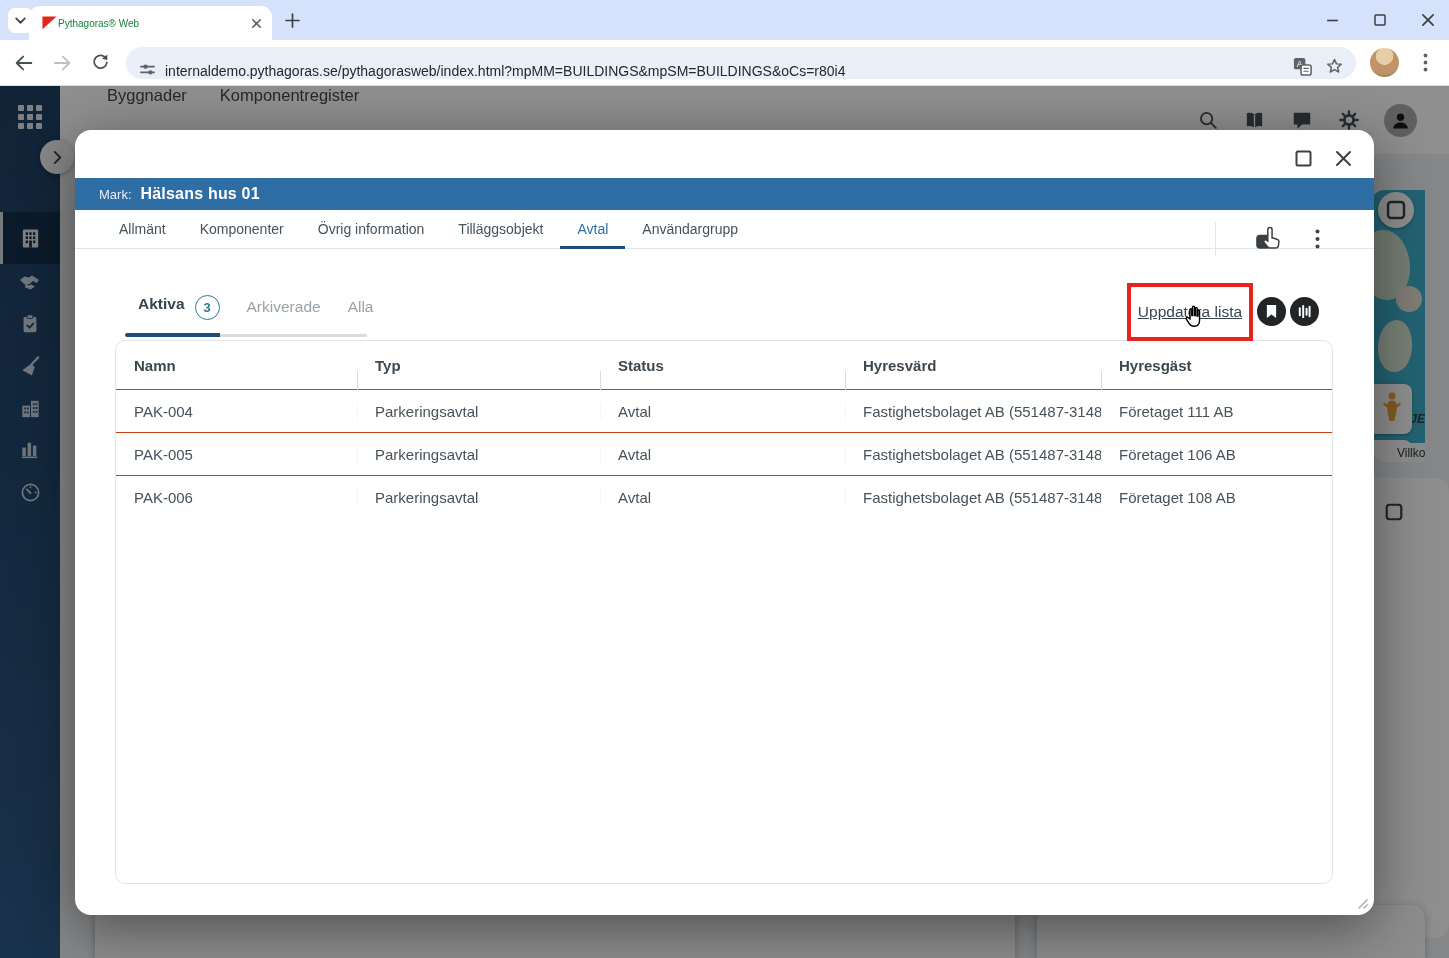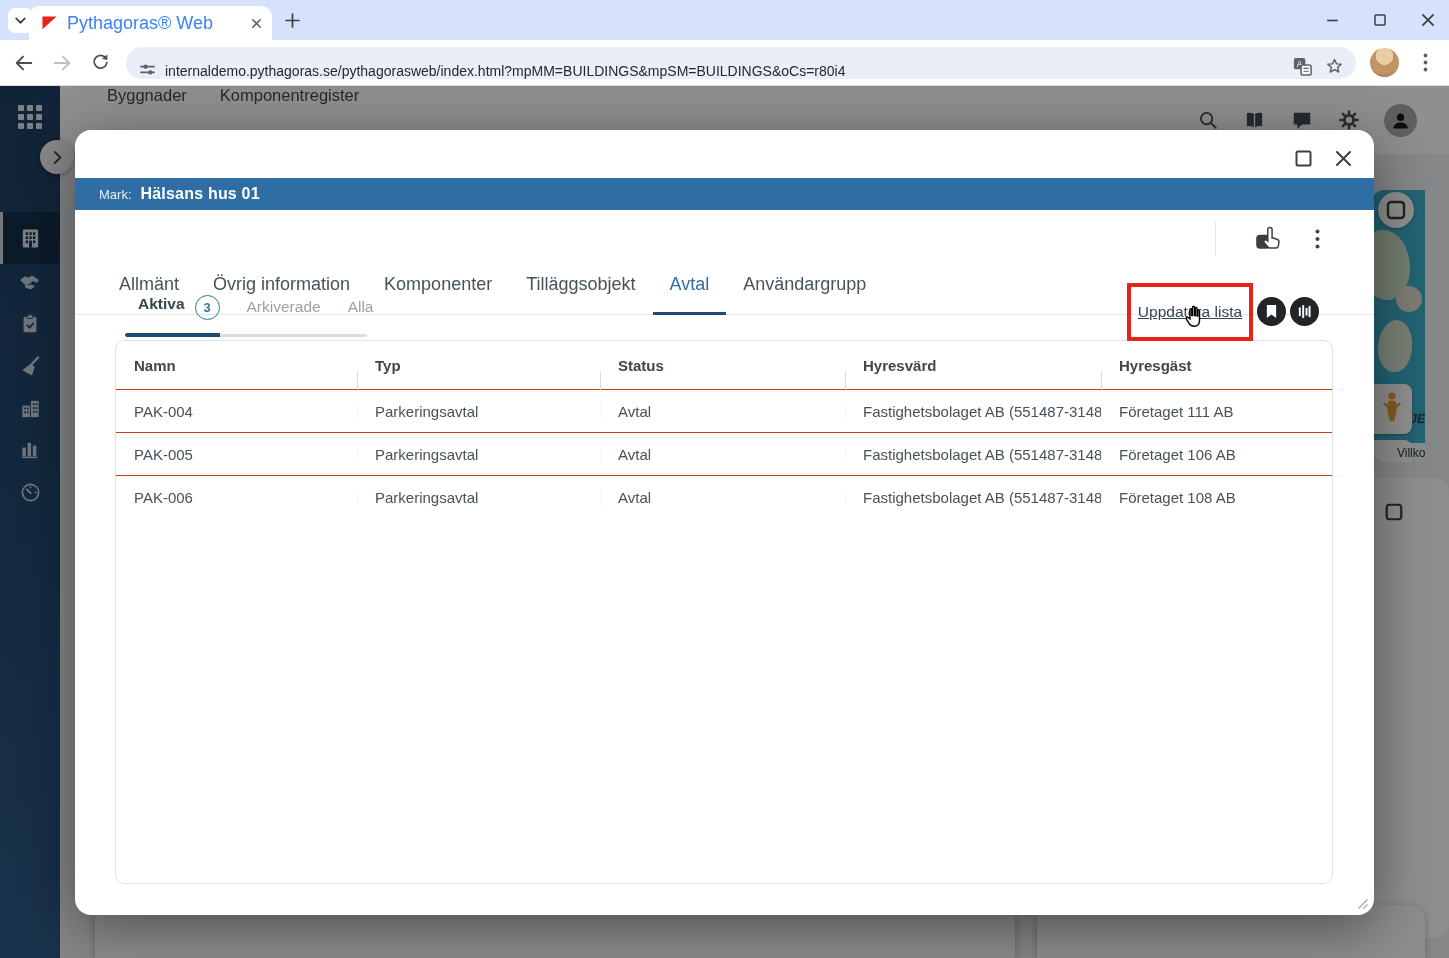--- a/index.html
+++ b/index.html
@@ -6,21 +6,21 @@
   .screen{position:relative;width:1449px;height:958px;background:#eef1f4;overflow:hidden;
           font-family:"Liberation Sans",sans-serif;-webkit-font-smoothing:antialiased;}
   svg{display:block}
 
   
   .tabstrip{position:absolute;left:0;top:0;width:100%;height:40px;background:#d6e2fb;z-index:20;}
   .tablist-btn{position:absolute;left:8px;top:8px;width:25px;height:25px;border-radius:7px;background:#fff;
                display:flex;align-items:center;justify-content:center;}
   .browser-tab{position:absolute;left:29px;top:6px;width:243px;height:34px;background:#fff;
                border-radius:11px 11px 0 0;display:flex;align-items:center;padding:0 8px 0 12px;box-sizing:border-box;}
-  .tab-title{font-size:18px;color:#3b82f6;margin-left:9px;flex:1;white-space:nowrap;overflow:hidden;}
+  .tab-title{font-size:10px;color:#15803d;flex:1;white-space:nowrap;overflow:hidden;}
   .newtab-btn{position:absolute;left:282px;top:10px;width:20px;height:20px;display:flex;align-items:center;justify-content:center;}
   .win-controls{position:absolute;right:12px;top:0;height:40px;display:flex;gap:30px;align-items:center;}
   .win-controls>div{display:flex;align-items:center;justify-content:center;width:18px;height:18px;}
 
   .toolbar{position:absolute;left:0;top:40px;width:100%;height:46px;background:#fff;z-index:20;
            border-bottom:1px solid #dadce0;box-sizing:border-box;display:flex;align-items:center;padding:0 12px;gap:14px;}
   .nav-btn{width:24px;height:24px;display:flex;align-items:center;justify-content:center;flex:0 0 auto;}
   .omnibox{flex:1;height:32px;background:#e9eef9;border-radius:16px;display:flex;align-items:flex-end;
            padding:0 10px 0 12px;gap:8px;min-width:0;}
   .url-text{font-size:14px;color:#24292e;white-space:nowrap;overflow:hidden;flex:1;}
@@ -73,22 +73,22 @@
 
   
   .modal{position:absolute;left:75px;top:130px;width:1299px;height:785px;background:#fff;border-radius:16px;
          box-shadow:0 12px 55px rgba(0,0,0,.45);z-index:10;overflow:hidden;}
   .modal-winbtn{position:absolute;top:13px;width:30px;height:30px;display:flex;align-items:center;justify-content:center;}
   .modal-blue{position:absolute;left:0;top:48px;width:100%;height:32px;background:#2f6da5;display:flex;
               align-items:center;padding-left:24px;gap:9px;box-sizing:border-box;}
   .obj-type{font-size:13px;color:#e8eff6;}
   .obj-title{font-size:16px;font-weight:700;color:#fff;letter-spacing:.2px;}
 
-  .modal-tabs{position:absolute;left:0;top:80px;width:100%;height:61px;border-bottom:1px solid #e4e7ea;
-              box-sizing:border-box;display:flex;padding-left:27px;font-size:18px;color:#46535c;margin-top:44px;}
+  .modal-tabs{position:absolute;left:0;top:80px;width:100%;height:39px;border-bottom:1px solid #e4e7ea;
+              box-sizing:border-box;display:flex;padding-left:27px;font-size:14px;color:#46535c;}
   .mtab{padding:0 17px;display:flex;align-items:center;position:relative;}
   .mtab.active{color:#2f6da5;}
   .mtab.active::after{content:"";position:absolute;left:0;right:0;bottom:-1px;height:3px;background:#1e4c72;}
   .tabs-divider{position:absolute;left:1140px;top:92px;height:34px;width:1px;background:#e4e7ea;}
   .tap-btn{position:absolute;left:1178px;top:94px;width:30px;height:30px;}
   .modal-kebab{position:absolute;left:1240px;top:99px;width:8px;height:20px;}
 
   .filter-tabs{position:absolute;left:63px;top:160px;height:34px;display:flex;align-items:center;gap:27px;font-size:15.5px;}
   .ft-active{display:flex;align-items:flex-start;gap:10px;font-weight:700;color:#36454f;}
   .badge{width:25px;height:25px;border:1.5px solid #2e7c92;border-radius:50%;color:#2e7c92;font-size:13px;
@@ -401,22 +401,22 @@
         </svg>
     </div>
 
     <div class="modal-blue">
       <span class="obj-type">Mark:</span>
       <span class="obj-title">Hälsans hus 01</span>
     </div>
 
     <div class="modal-tabs">
       <div class="mtab">Allmänt</div>
+      <div class="mtab">Komponenter</div>
       <div class="mtab">Övrig information</div>
-      <div class="mtab">Komponenter</div>
       <div class="mtab">Tilläggsobjekt</div>
       <div class="mtab active">Avtal</div>
       <div class="mtab">Användargrupp</div>
     </div>
     <div class="tabs-divider"></div>
 
     <div class="tap-btn">
       <svg width="30" height="30" viewBox="0 0 28 28">
           <rect x="3" y="10" width="13" height="13" rx="3.5" fill="#3a3f44"></rect>
           <path d="M13.8 5.2a2 2 0 0 1 4 0V13h1.2l3.8 1.4c.9.3 1.5 1.2 1.4 2.2l-.5 3.7a2.5 2.5 0 0 1-2.5 2.1h-5.4c-.8 0-1.5-.3-2-.9l-3.3-4.1c-.6-.7-.5-1.7.2-2.3.6-.5 1.4-.5 2-.1l1.1.8z" fill="#fff" stroke="#3a3f44" stroke-width="1.4"></path>

